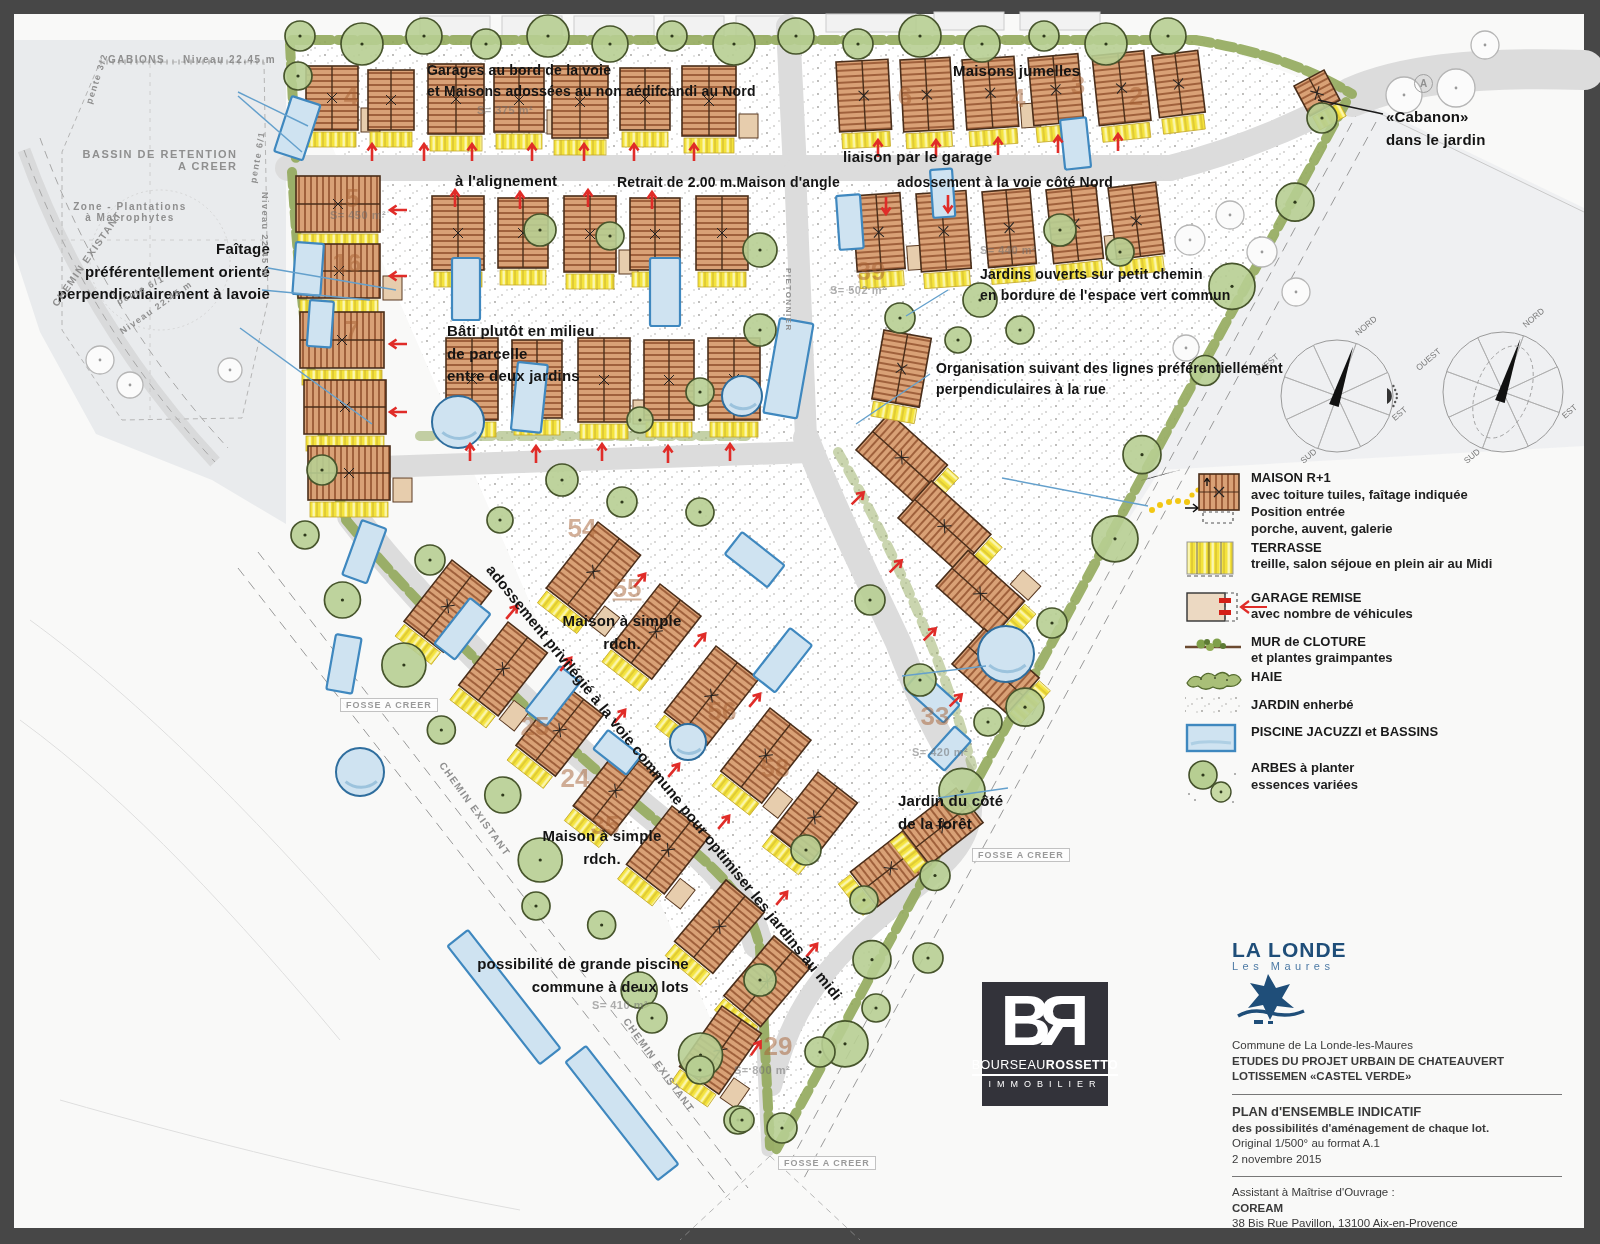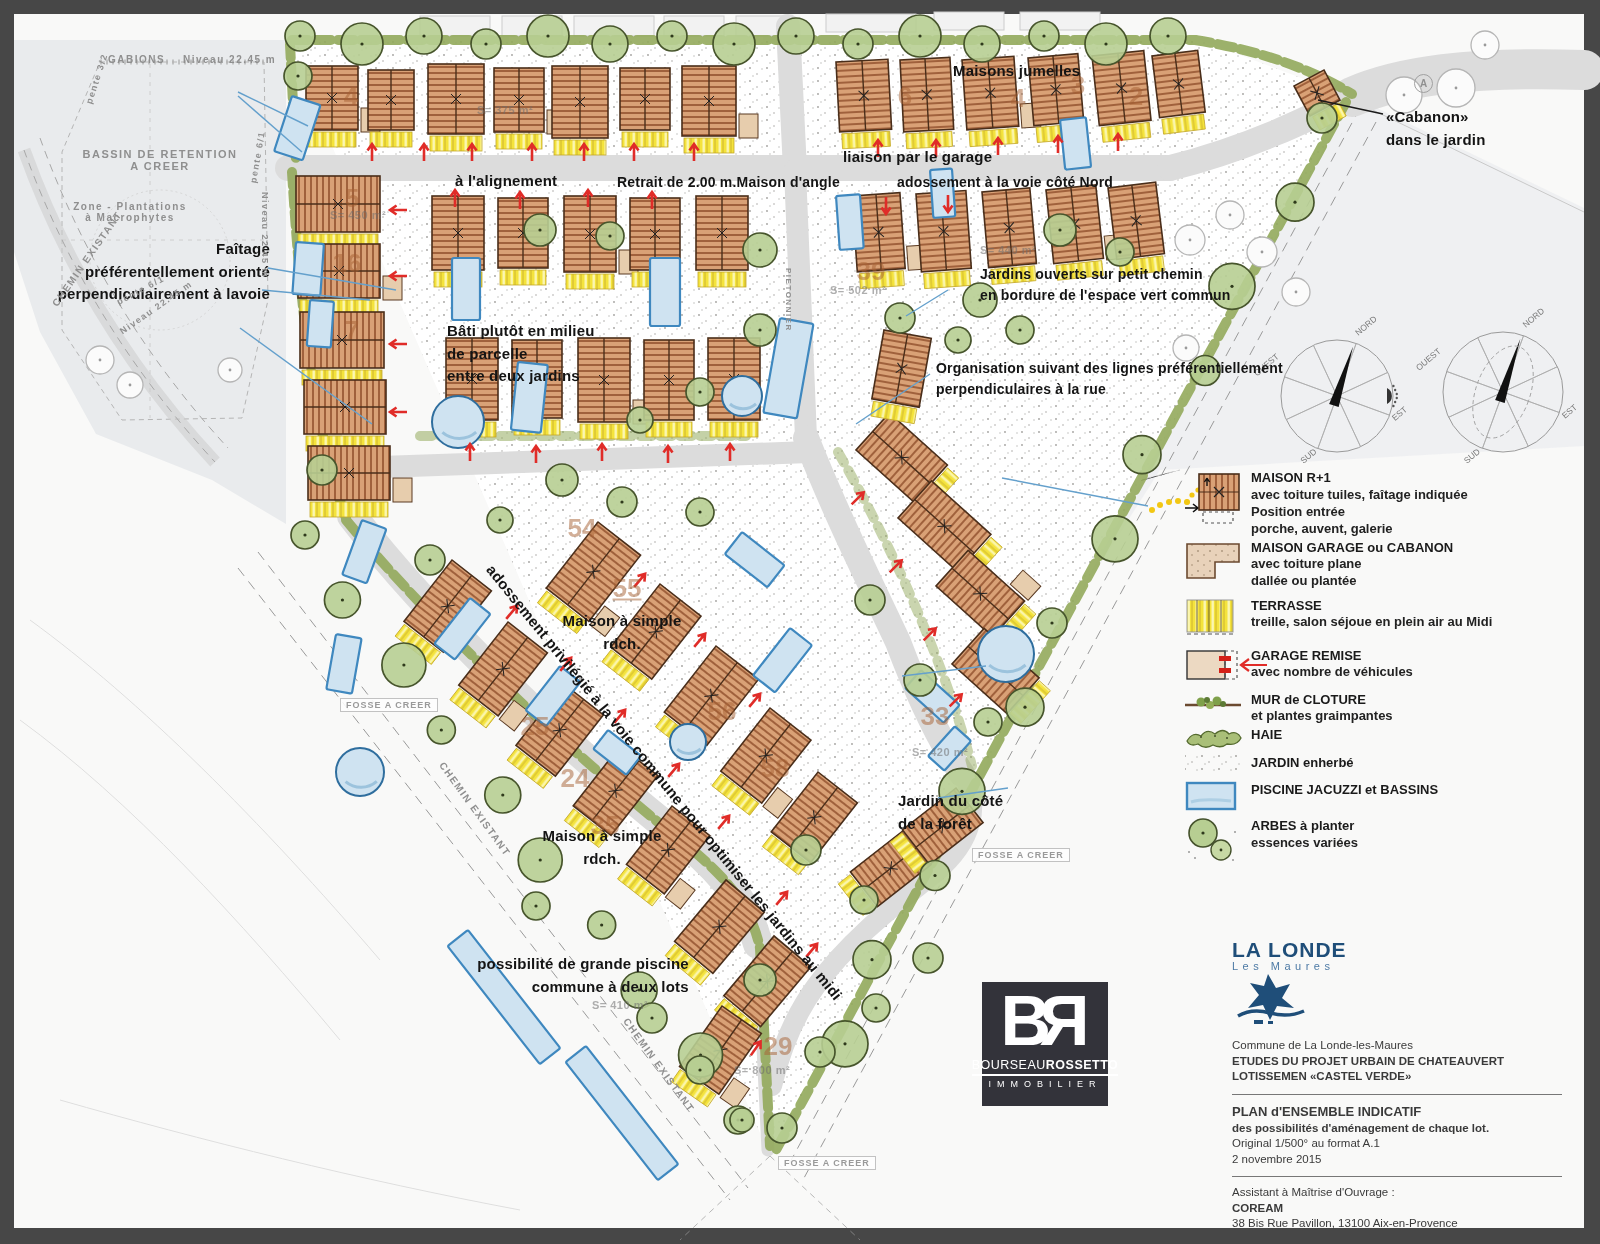--- a/index.html
+++ b/index.html
@@ -981,20 +981,22 @@
         <circle cx="1152" cy="510" r="3" fill="#f2c713"></circle>
         <circle cx="1160" cy="505" r="3" fill="#f2c713"></circle>
         <circle cx="1169" cy="502" r="3" fill="#f2c713"></circle>
         <circle cx="1178" cy="501" r="3" fill="#f2c713"></circle>
         <circle cx="1187" cy="502" r="3" fill="#f2c713"></circle>
       </g>
     </g>
 </svg>
 
 <div class="lay" id="annotations-layer">
+    <div class="ann" style="font-size: 14px; top: 60px; left: 427px;">Garages au bord de la voie
+et Maisons adossées au non aédifcandi au Nord</div>
     <div class="ann" style="font-size: 15px; top: 170px; left: 455px;">à l'alignement</div>
     <div class="ann" style="font-size: 14px; top: 172px; left: 617px;">Retrait de 2.00 m.Maison d'angle</div>
     <div class="ann" style="font-size: 15px; top: 60px; left: 953px;">Maisons jumelles</div>
     <div class="ann" style="font-size: 15px; top: 146px; left: 843px;">liaison par le garage</div>
     <div class="ann" style="font-size: 14px; top: 172px; left: 897px;">adossement à la voie côté Nord</div>
     <div class="ann" style="font-size: 15px; top: 106px; left: 1386px;">«Cabanon»
 dans le jardin</div>
     <div class="ann" style="font-size: 14px; top: 264px; left: 980px;">Jardins ouverts sur petit chemin
 en bordure de l'espace vert commun</div>
     <div class="ann" style="font-size: 15px; top: 238px; right: 1330px; text-align: right;">Faîtage
@@ -1011,21 +1013,21 @@
 rdch.</div>
     <div class="ann" style="font-size: 15px; top: 790px; left: 898px;">Jardin du côté
 de la forêt</div>
     <div class="ann" style="font-size: 15px; top: 953px; left: 583px; transform: translateX(-50%); text-align: right;">possibilité de grande piscine
 commune à deux lots</div>
     <div class="ann" style="font-size: 15px; top: 560px; left: 498px; transform-origin: left top; transform: rotate(51deg); white-space: nowrap;">adossement privilégié à la voie commune pour optimiser les jardins au midi</div>
   </div>
 <div class="lay" id="context-layer">
     <div class="ctx" style="font-size: 10px; left: 108px; top: 54px;">GABIONS</div>
     <div class="ctx" style="font-size: 10px; left: 183px; top: 54px;">Niveau 22.45 m</div>
-    <div class="ctx" style="font-size: 11px; left: 160px; top: 148px; transform: translateX(-50%); text-align: center;">BASSIN DE RETENTION
+    <div class="ctx" style="font-size: 11px; left: 160px; top: 148px; transform: translateX(-50%); text-align: right;">BASSIN DE RETENTION
 A CREER</div>
     <div class="ctx" style="font-size: 10px; left: 130px; top: 201px; transform: translateX(-50%); text-align: center;">Zone - Plantations
 à Macrophytes</div>
     <div class="ctx" style="font-size: 9px; left: 84px; top: 102px; transform-origin: left top; transform: rotate(-72deg); white-space: nowrap;">pente 3/2</div>
     <div class="ctx" style="font-size: 9px; left: 248px; top: 182px; transform-origin: left top; transform: rotate(-80deg); white-space: nowrap;">pente 6/1</div>
     <div class="ctx" style="font-size: 9px; left: 115px; top: 298px; transform-origin: left top; transform: rotate(-28deg); white-space: nowrap;">pente 6/1</div>
     <div class="ctx" style="font-size: 9px; left: 118px; top: 328px; transform-origin: left top; transform: rotate(-35deg); white-space: nowrap;">Niveau 22.45 m</div>
     <div class="ctx" style="font-size: 9px; left: 270px; top: 192px; transform-origin: left top; transform: rotate(90deg); white-space: nowrap;">Niveau 22.45 m</div>
     <div class="ctx" style="font-size: 10px; left: 50px; top: 302px; transform-origin: left top; transform: rotate(-55deg); white-space: nowrap;">CHEMIN EXISTANT</div>
     <div class="ctx" style="font-size: 10px; left: 446px; top: 760px; transform-origin: left top; transform: rotate(54deg); white-space: nowrap;">CHEMIN EXISTANT</div>
@@ -1076,30 +1078,20 @@
           <path d="M16,24 H56" stroke="#4a2e1a" stroke-width="1.2"></path>
           <path d="M31,19 l10,10 M41,19 l-10,10" stroke="#222" stroke-width="1.2"></path>
           <path d="M24,10 v8 M24,10 l-2.5,4 M24,10 l2.5,4" stroke="#111" stroke-width="1.4" fill="none"></path>
           <rect x="20" y="44" width="30" height="11" fill="none" stroke="#555" stroke-width="1.2" stroke-dasharray="3 3"></rect>
         </svg></div>
       <div class="lg-text">
         <div class="lg-title">MAISON R+1</div>
         <div class="lg-line">avec toiture tuiles, faîtage indiquée</div>
         <div class="lg-line">Position entrée</div>
         <div class="lg-line">porche, auvent, galerie</div>
-      </div>
-    </div>
-    <div class="lg-item" style="min-height: 58px;">
-      <div class="lg-icon"><svg width="62" height="46">
-          <path d="M4,6 H56 V24 H32 V40 H4 Z" fill="url(#speck)" stroke="#6b4a30" stroke-width="1.6"></path>
-        </svg></div>
-      <div class="lg-text">
-        <div class="lg-title">MAISON GARAGE ou CABANON</div>
-        <div class="lg-line">avec toiture plane</div>
-        <div class="lg-line">dallée ou plantée</div>
       </div>
     </div>
     <div class="lg-item" style="min-height: 50px;">
       <div class="lg-icon"><svg width="62" height="42">
           <rect x="4" y="4" width="46" height="32" fill="url(#terr)" stroke="#999" stroke-width="1"></rect>
           <path d="M14,4 V36 M26,4 V36 M38,4 V36" stroke="#6e6328" stroke-width="1"></path>
           <path d="M4,38 H50" stroke="#555" stroke-width="1" stroke-dasharray="4 3"></path>
         </svg></div>
       <div class="lg-text">
         <div class="lg-title">TERRASSE</div>

